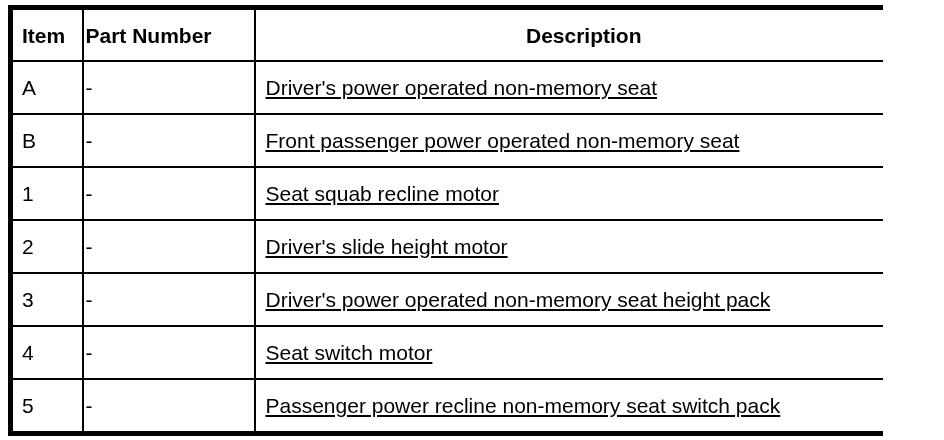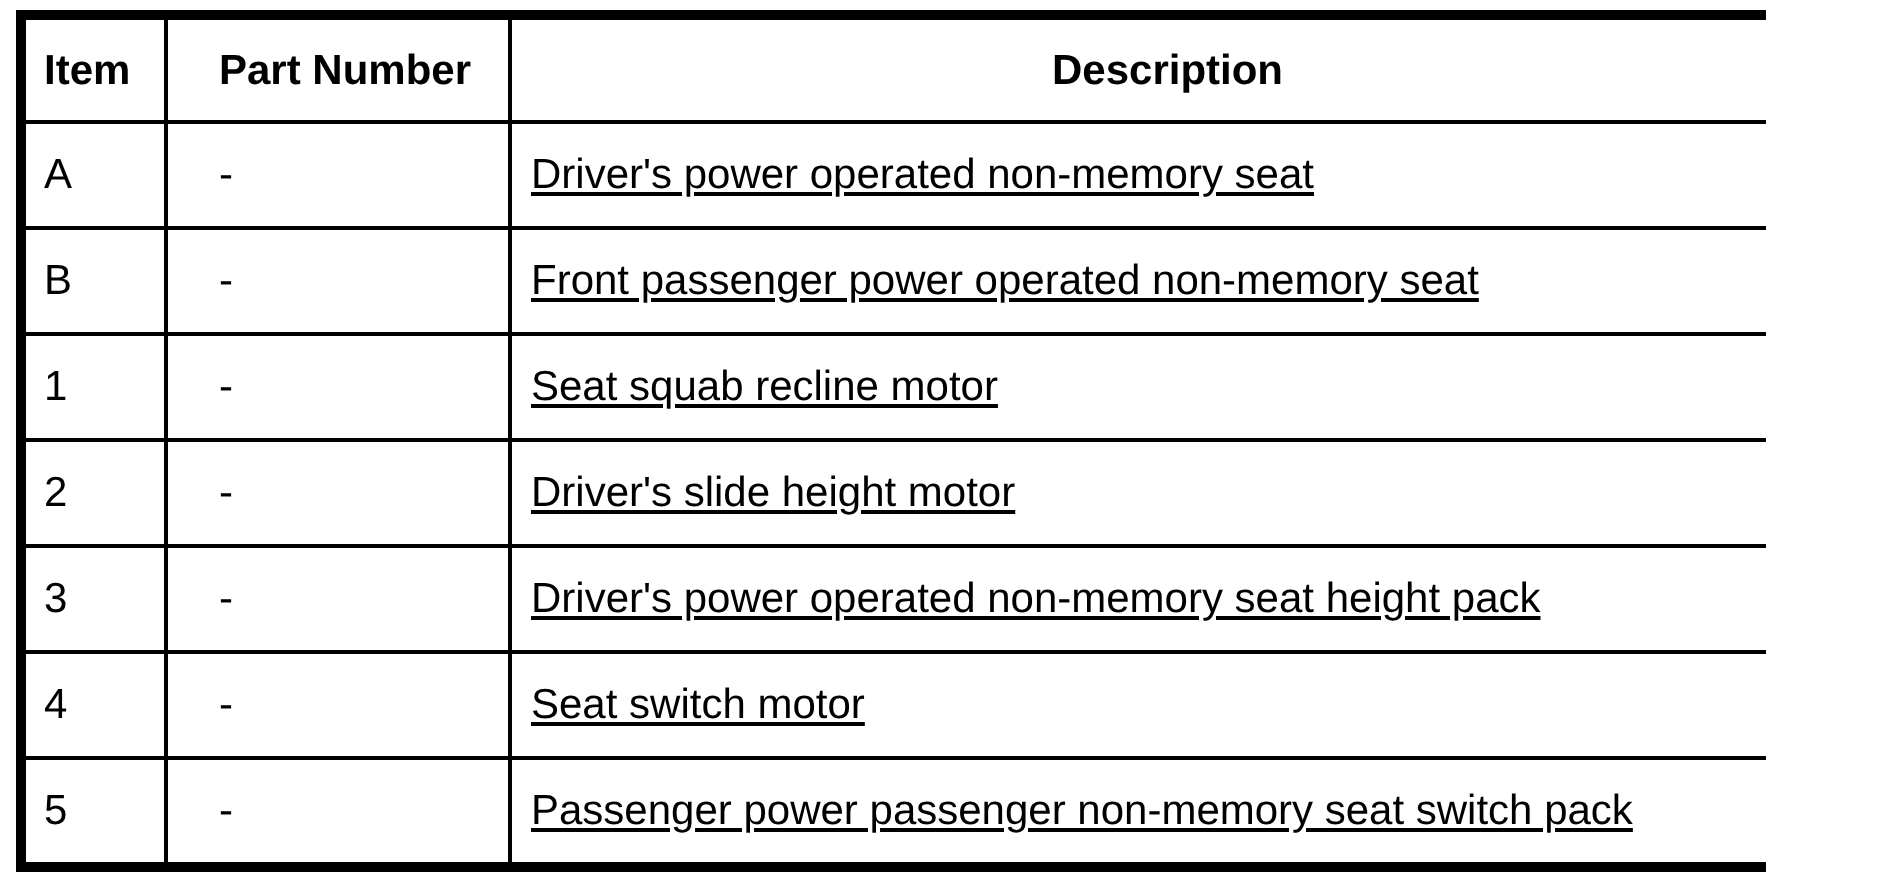--- a/index.html
+++ b/index.html
@@ -46,21 +46,21 @@
     height: 50px;
     font-weight: bold;
   }
   tbody td {
     height: 51px;
     font-weight: normal;
   }
   .al { text-align: left; }
   .ac { text-align: center; }
   .pad-item { padding-left: 9px; }
-  .pad-part { padding-left: 26px; }
+  .pad-part { padding-left: 2px; }
   .pad-desc { padding-left: 10px; text-decoration: underline; }
 </style>
 </head>
 <body>
 
 <div class="page">
   <table class="parts-table">
     <colgroup>
       <col class="col-item">
       <col class="col-part">
@@ -100,17 +100,17 @@
         <td class="al pad-desc">Driver's power operated non-memory seat height pack</td>
       </tr>
       <tr>
         <td class="al pad-item">4</td>
         <td class="al pad-part">-</td>
         <td class="al pad-desc">Seat switch motor</td>
       </tr>
       <tr>
         <td class="al pad-item">5</td>
         <td class="al pad-part">-</td>
-        <td class="al pad-desc">Passenger power passenger non-memory seat switch pack</td>
+        <td class="al pad-desc">Passenger power recline non-memory seat switch pack</td>
       </tr>
     </tbody>
   </table>
 </div>
 
 </body></html>

